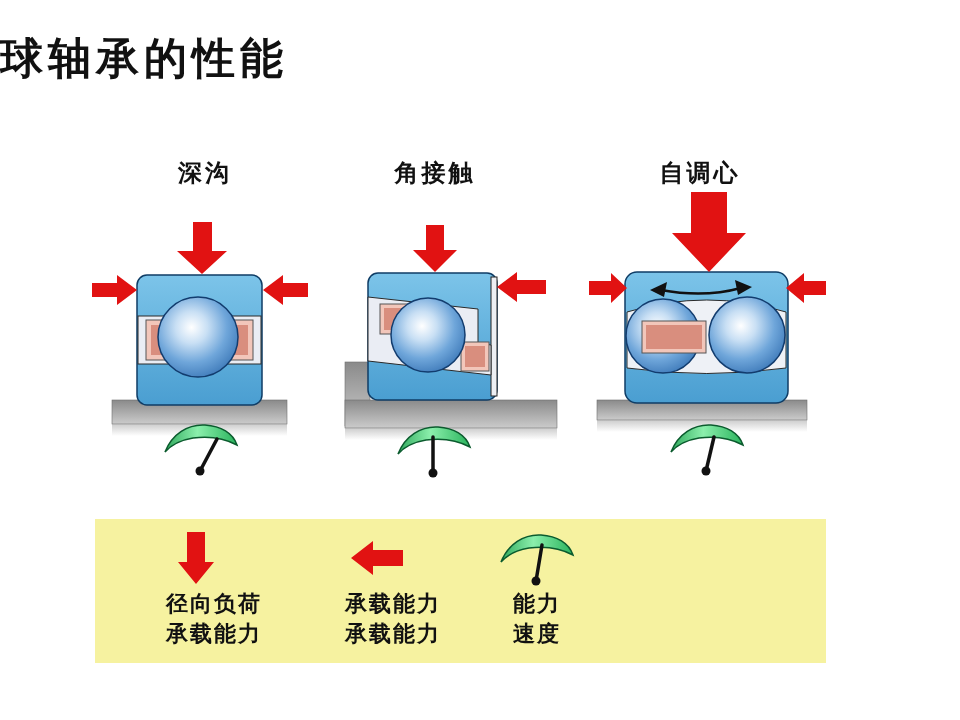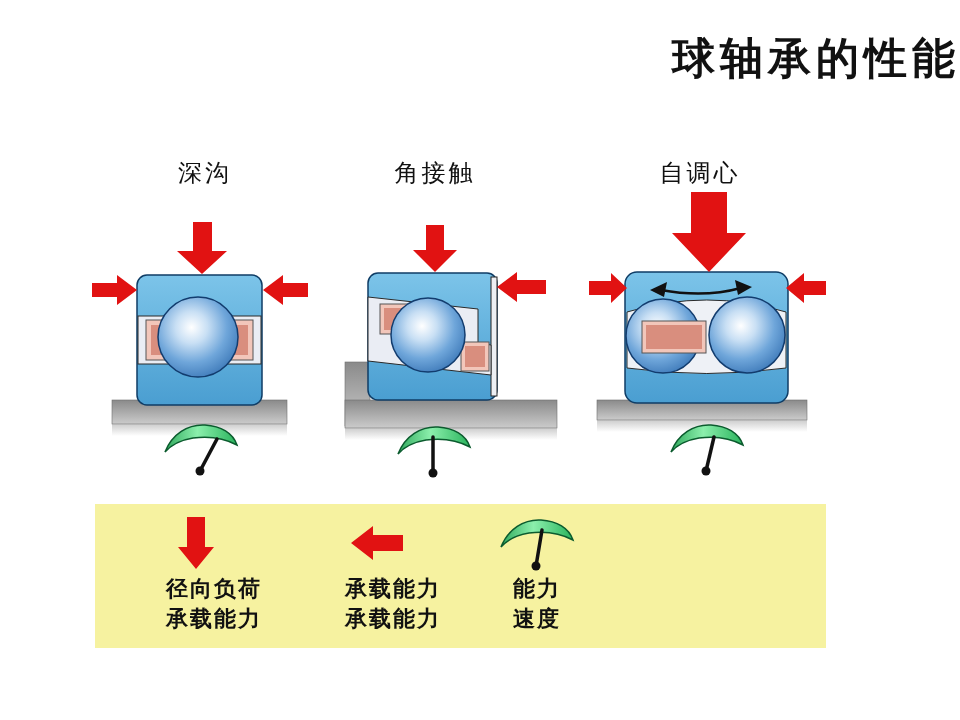--- a/index.html
+++ b/index.html
@@ -4,31 +4,31 @@
 <style>
   html,body{margin:0;padding:0;background:#fff;}
   .slide{
     position:relative;width:960px;height:720px;overflow:hidden;
     background:var(--background,#ffffff);
     font-family:"Liberation Serif", serif;
     color:var(--text,#111);
   }
   .title{
     position:absolute;top:30px;left:0;right:0;margin:0;
-    text-align:right;font-size:43px;font-weight:700;letter-spacing:5px;
+    text-align:left;font-size:43px;font-weight:700;letter-spacing:5px;
     color:var(--text,#111);
   }
   .bearing-label{
     position:absolute;top:157px;transform:translateX(-50%);
-    font-size:24px;font-weight:400;letter-spacing:3px;white-space:nowrap;
+    font-size:24px;font-weight:700;letter-spacing:3px;white-space:nowrap;
     color:var(--text,#111);
   }
   .diagram{position:absolute;left:0;top:0;}
   .legend{
-    position:absolute;left:95px;top:504px;width:731px;height:144px;
+    position:absolute;left:95px;top:519px;width:731px;height:144px;
     background:var(--legend-bg,#F6F2A0);
   }
   .legend-item{position:absolute;top:8px;width:170px;text-align:center;}
   .licon{height:62px;display:flex;align-items:center;justify-content:center;}
   .lline{font-size:22px;font-weight:700;line-height:30px;letter-spacing:2px;white-space:nowrap;}
   .off-l{transform:translateX(-18px);}
   .off-l2{transform:translateX(-16px);}
   .off-r{transform:translateX(8px);}
 </style>
 </head>

